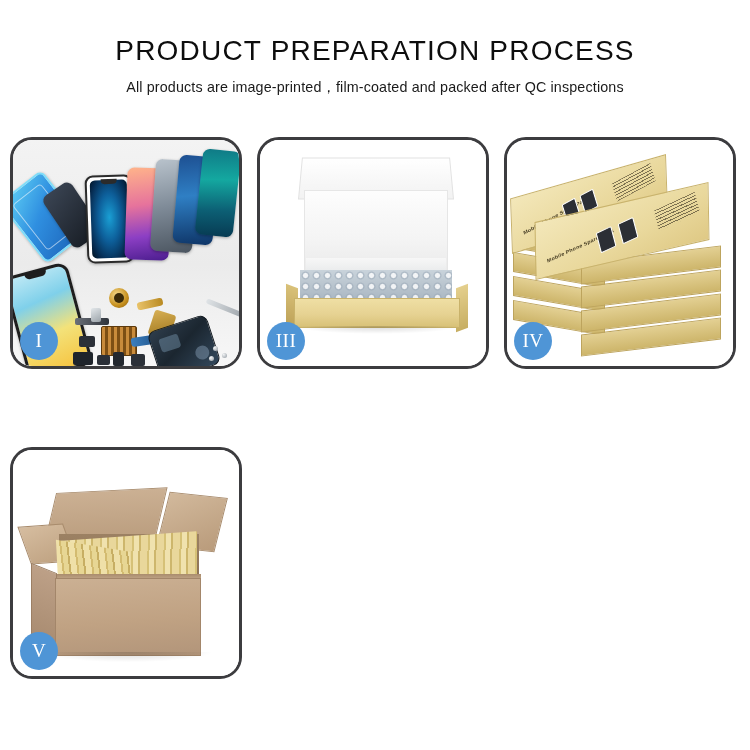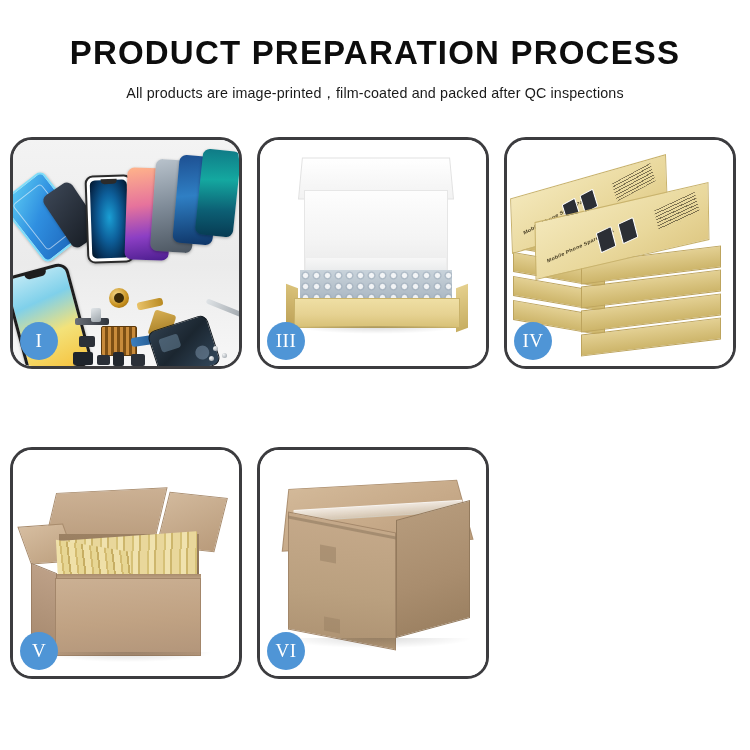--- a/index.html
+++ b/index.html
@@ -11,22 +11,22 @@
     font-family: "Liberation Sans", sans-serif;
     overflow: hidden;
     position: relative;
   }
 
   
   .header { width: 750px; padding-top: 36px; text-align: center; }
 
   .page-title {
     font-family: "Liberation Sans", sans-serif;
-    font-size: 33px;
-    font-weight: 700;
+    font-size: 28px;
+    font-weight: 400;
     letter-spacing: 1.2px;
     color: #0d0d0d;
     line-height: 1.05;
     white-space: nowrap;
   }
 
   .page-subtitle {
     margin-top: 13px;
     font-family: "Liberation Sans", sans-serif;
     font-size: 14.3px;
@@ -509,27 +509,14 @@
       <div class="c5-boxes"></div>
       <div class="c5-boxes2"></div>
       <div class="c5-rim"></div>
       <div class="c5-body-left"></div>
       <div class="c5-body-front"></div>
       <div class="c5-shadow"></div>
     </div>
     <div class="badge">V</div>
   </div>
 
-  <div class="panel">
-    <div class="stage-art p6">
-      <div class="c6-top"></div>
-      <div class="c6-tape"></div>
-      <div class="c6-right"></div>
-      <div class="c6-front"></div>
-      <div class="c6-seam"></div>
-      <div class="c6-tab1"></div>
-      <div class="c6-tab2"></div>
-      <div class="c6-shadow"></div>
-    </div>
-    <div class="badge">VI</div>
-  </div>
 
 </div>
 
 </body></html>

